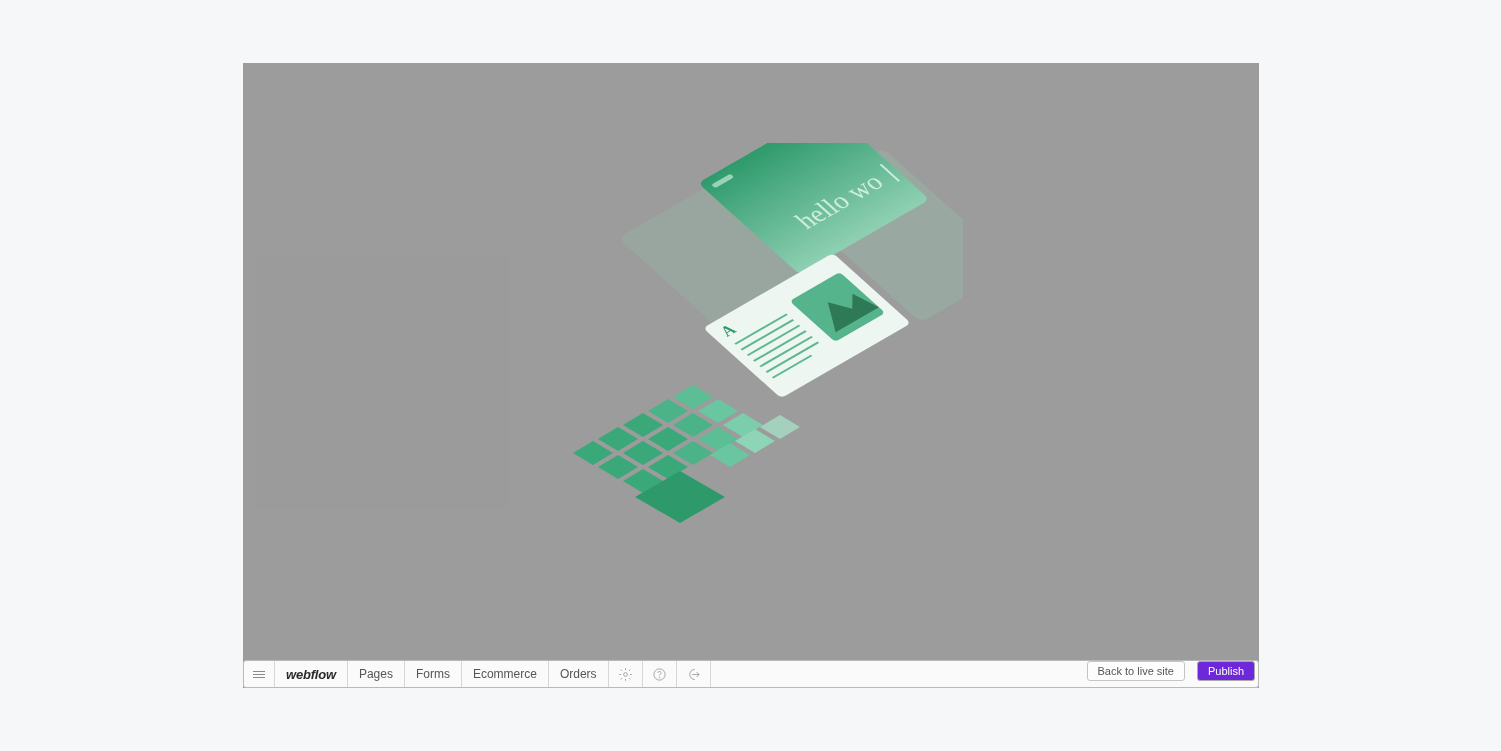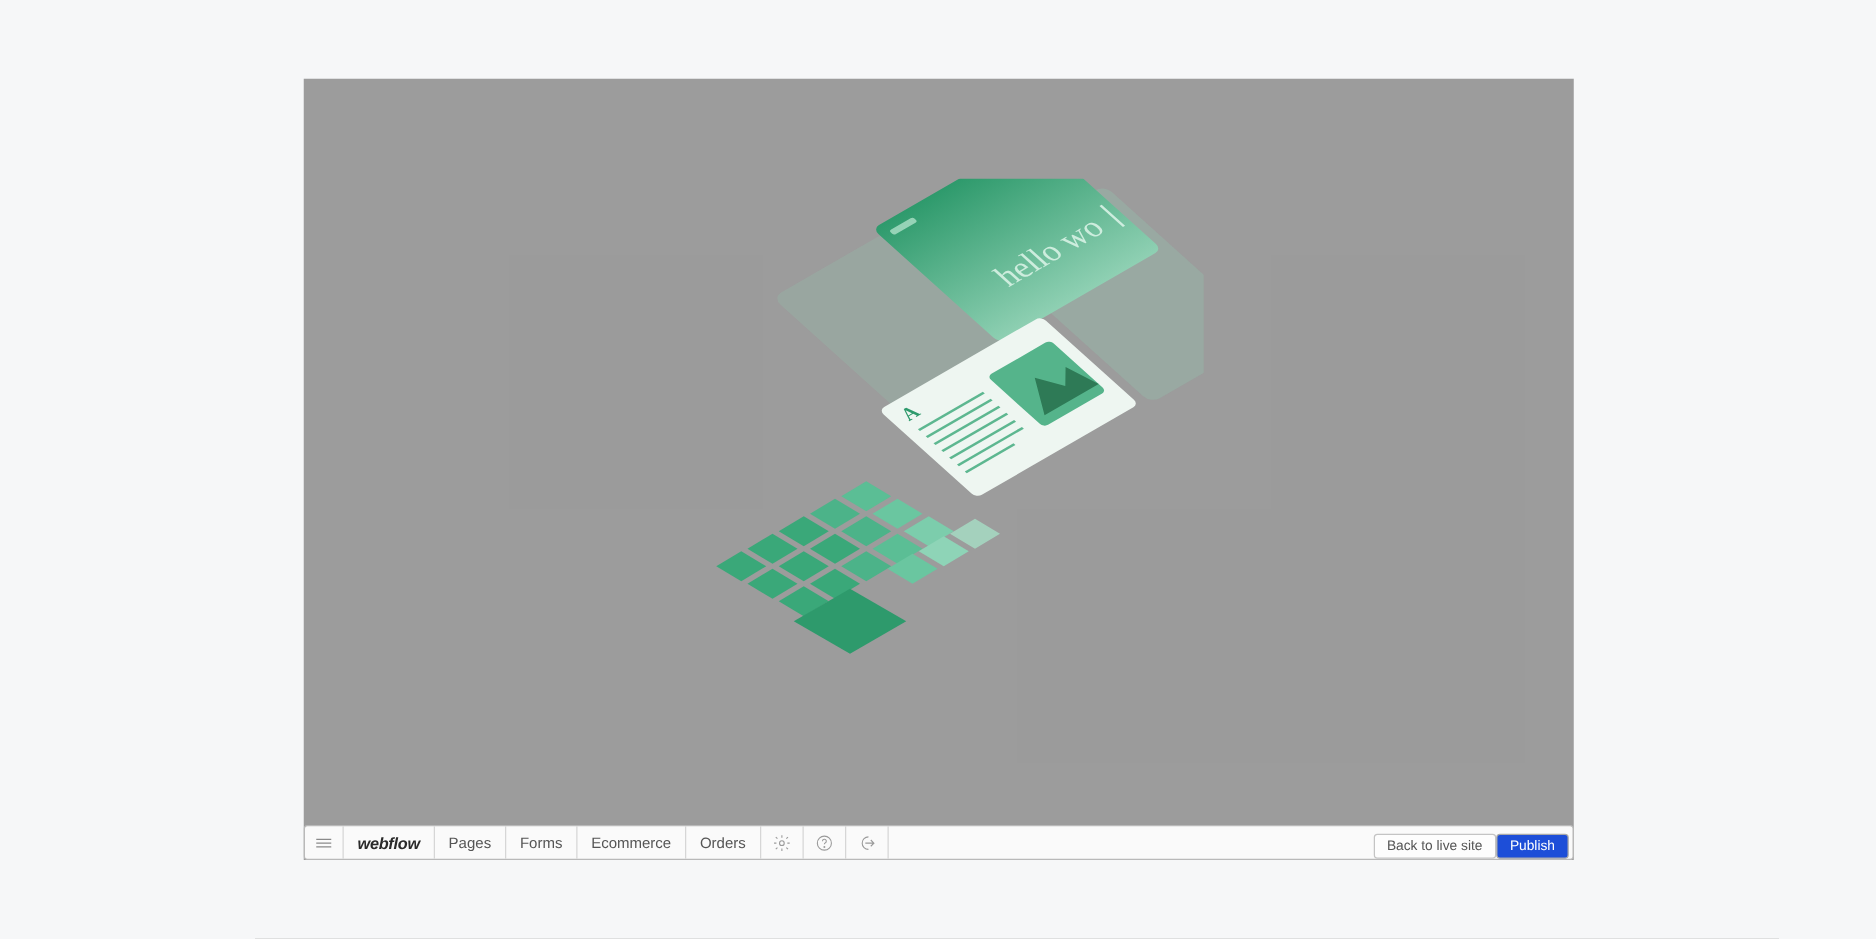--- a/index.html
+++ b/index.html
@@ -49,22 +49,22 @@
     font-size: 12px;
     color: #555;
   }
   .bar-left {
     display: flex;
     align-items: stretch;
     flex: 1 1 auto;
   }
   .bar-right {
     display: flex;
-    align-items: flex-end;
-    gap: 0;
+    align-items: flex-start;
+    gap: 12px;
     padding: 0 3px;
   }
   .cell {
     display: flex;
     align-items: center;
     justify-content: center;
     border-right: 1px solid #d6d6d6;
     padding: 0 11px;
     white-space: nowrap;
   }
@@ -94,21 +94,21 @@
     line-height: 18px;
     padding: 0 10px;
     border-radius: 3px;
     border: 1px solid #c4c4c4;
     background: #fdfdfd;
     font-size: 11px;
     color: #555;
     cursor: pointer;
   }
   .btn-primary {
-    background: #1d4ed8;
+    background: #6d28d9;
     border-color: #a9a9a9;
     color: #fff;
   }
 </style>
 </head>
 <body>
 
 <div class="canvas-frame">
   <div class="overlay"></div>
 

